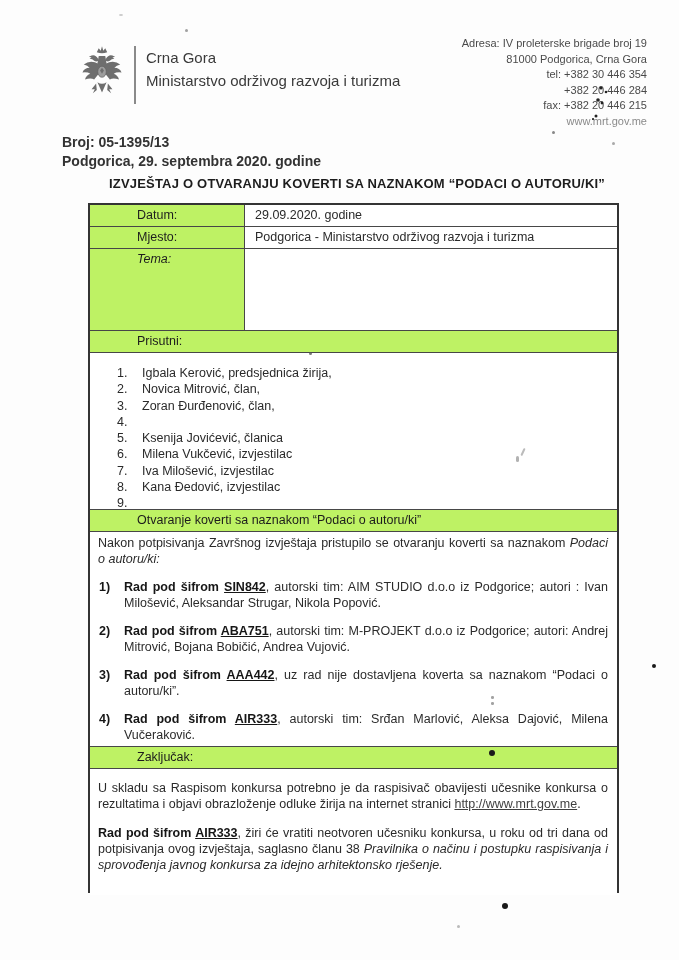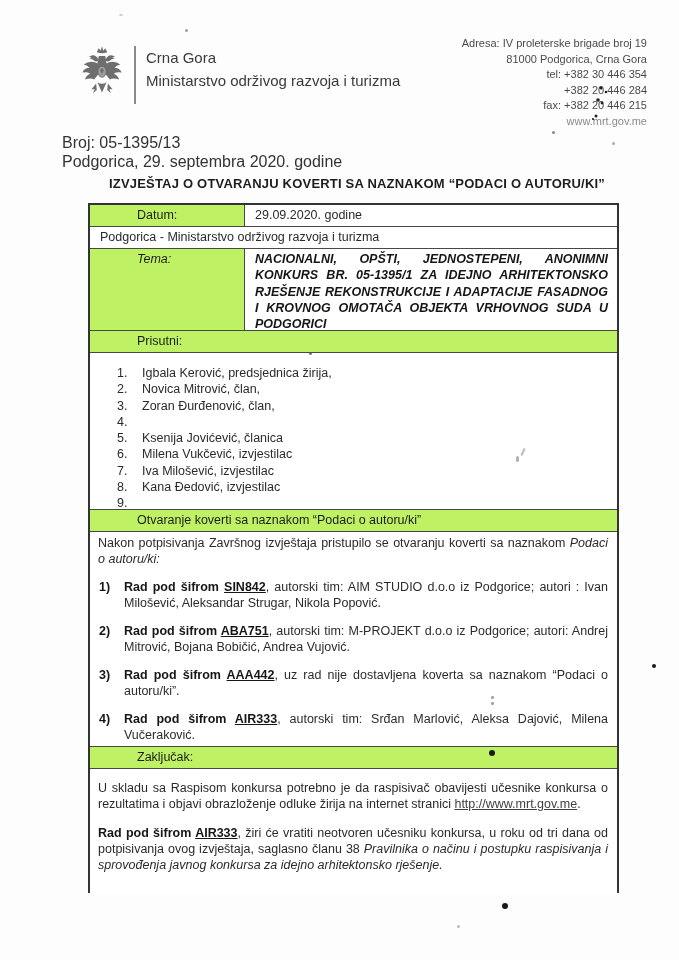--- a/index.html
+++ b/index.html
@@ -12,21 +12,21 @@
     overflow:hidden;
   }
 
   
   .crest { position:absolute; left:77px; top:45px; width:50px; height:60px; }
   .hdr-divider { position:absolute; left:134px; top:46px; width:2px; height:58px; background:#8a8a8a; }
   .ministry-block { position:absolute; left:146px; top:46px; font-size:15px; line-height:23px; color:#3a3a3a; }
   .address-block { position:absolute; right:32px; top:36px; text-align:right; font-size:11px; line-height:15.5px; color:#4a4a4a; }
   .address-block .site { color:#8a8a8a; }
 
-  .meta-block { position:absolute; left:62px; top:133px; font-size:16px; line-height:19px; color:#333; }
+  .meta-block { position:absolute; left:62px; top:133px; font-size:14px; line-height:19px; color:#333;font-weight:bold; }
 
   .doc-title {
     position:absolute; left:87px; top:176px; width:540px;
     text-align:center; font-size:13px; font-weight:bold; color:#1d1d1d;
     letter-spacing:0.2px;
   }
 
   
   .doc-table {
     position:absolute; left:88px; top:203px; width:531px; height:690px;
@@ -123,26 +123,26 @@
 <div class="doc-title">IZVJEŠTAJ O OTVARANJU KOVERTI SA NAZNAKOM “PODACI O AUTORU/KI”</div>
 
 <div class="doc-table">
 
   <div class="t-row row-datum">
     <div class="t-label">Datum:</div>
     <div class="t-value">29.09.2020. godine</div>
   </div>
 
   <div class="t-row row-mjesto">
+    <div class="t-label">Mjesto:</div>
     <div class="t-value">Podgorica - Ministarstvo održivog razvoja i turizma</div>
   </div>
 
   <div class="t-row row-tema">
     <div class="t-label">Tema:</div>
-    <div class="t-value">NACIONALNI, OPŠTI, JEDNOSTEPENI, ANONIMNI KONKURS BR. 05-1395/1 ZA IDEJNO ARHITEKTONSKO RJEŠENJE REKONSTRUKCIJE I ADAPTACIJE FASADNOG I KROVNOG OMOTAČA OBJEKTA VRHOVNOG SUDA U PODGORICI</div>
   </div>
 
   <div class="t-bar">Prisutni:</div>
 
   <div class="t-section sec-prisutni">
     <ul class="attendee-list">
       <li>
           <span class="num">1.</span>
           <span>Igbala Kerović, predsjednica žirija,</span>
         </li>

